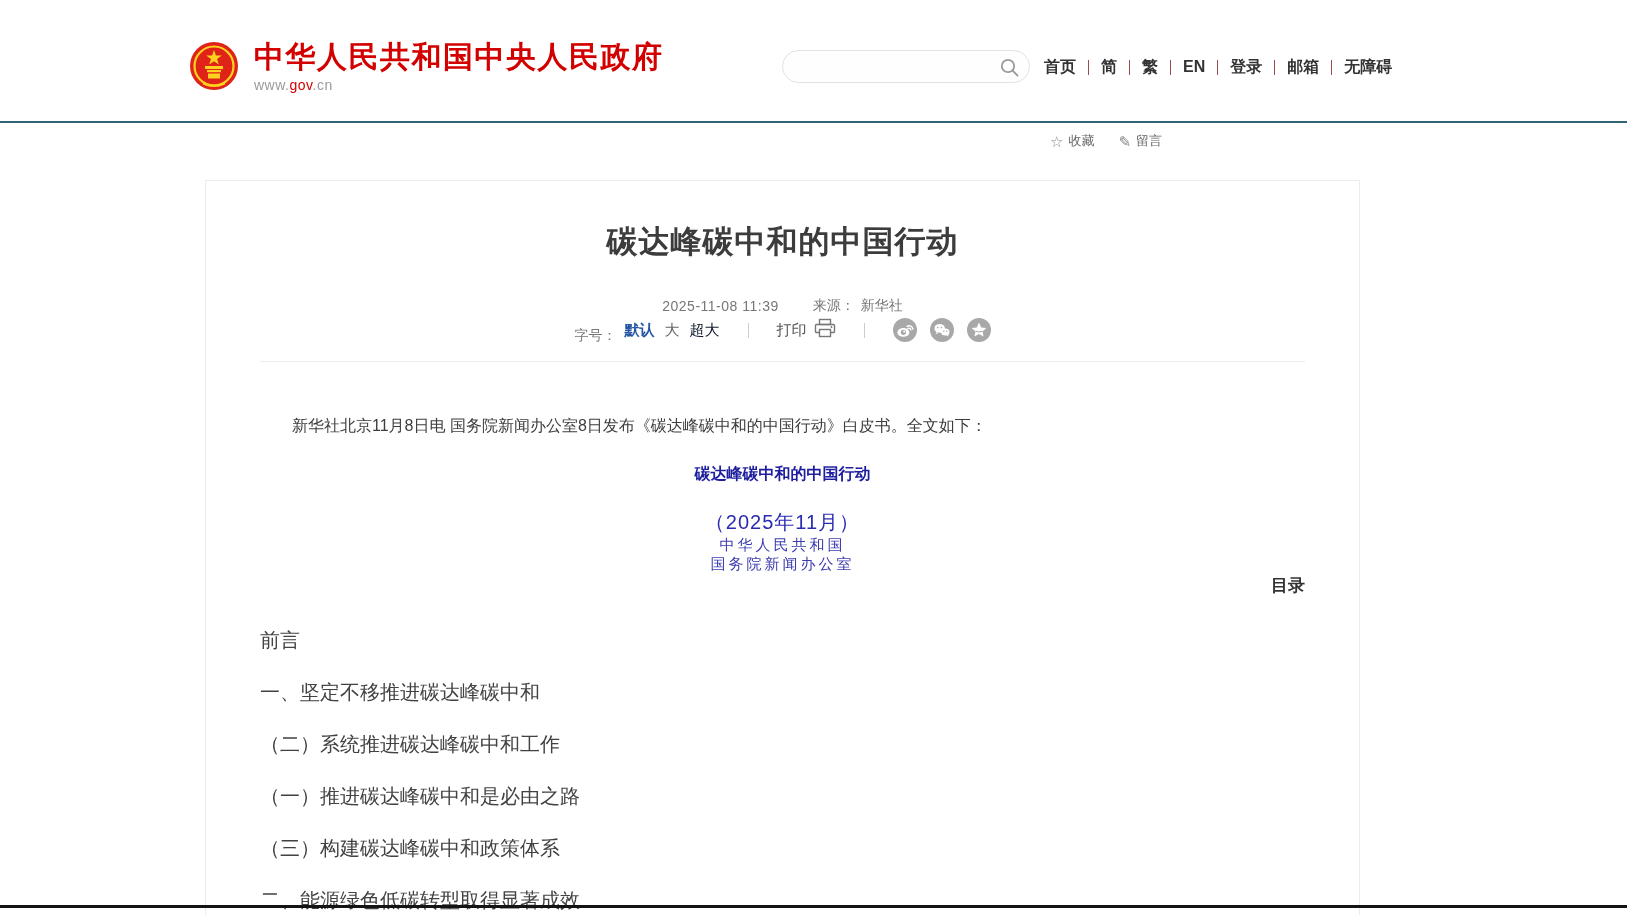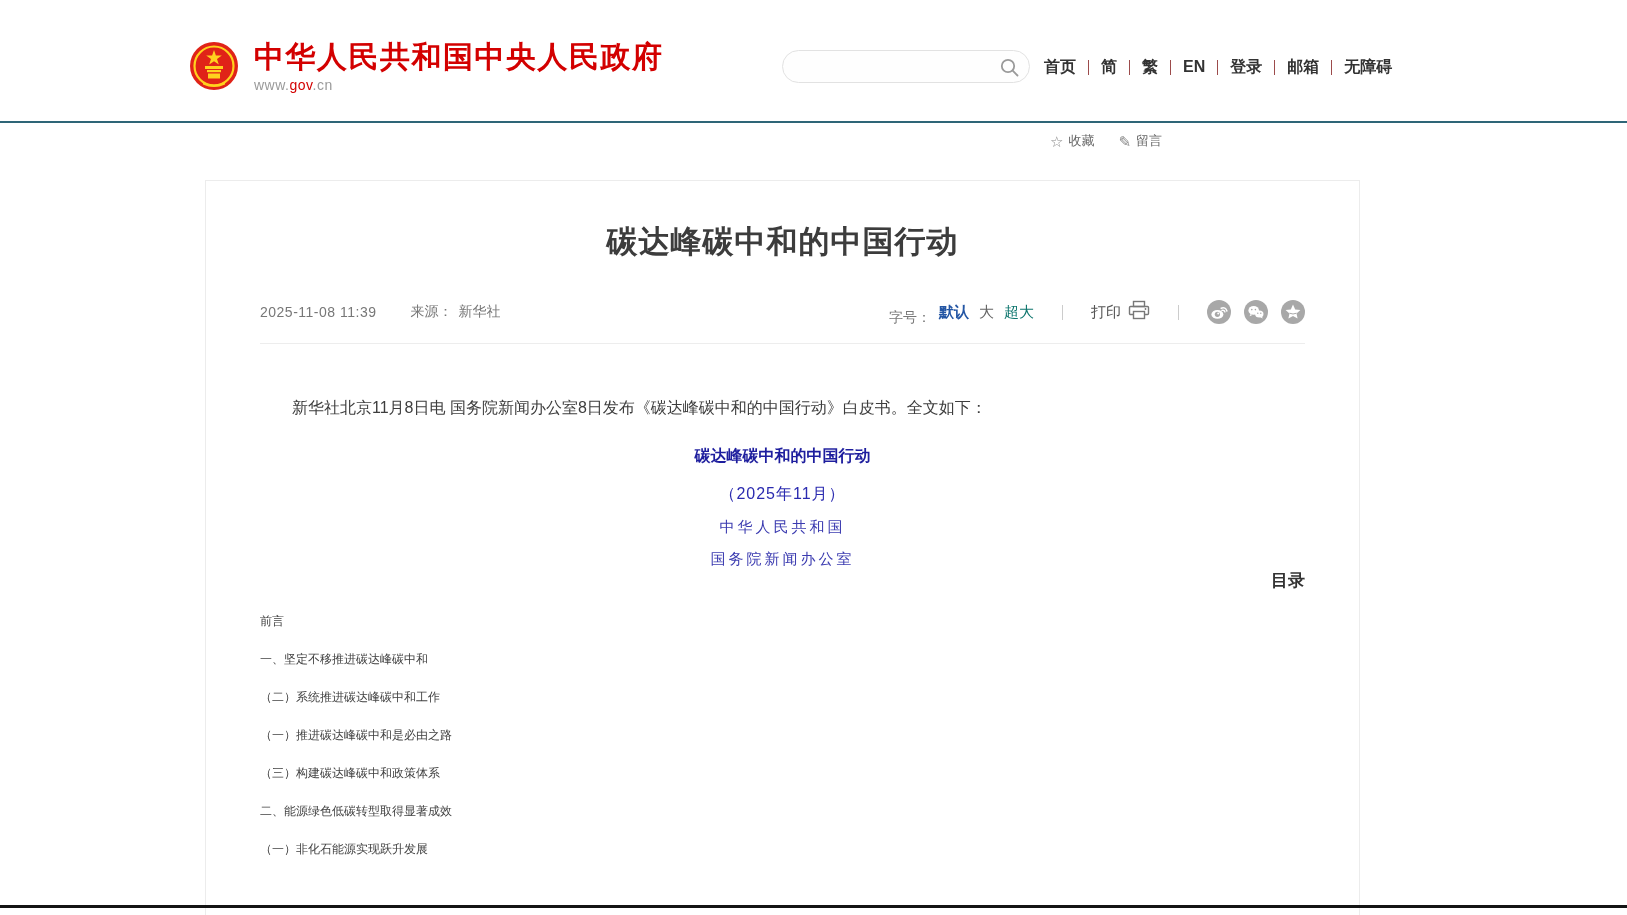--- a/index.html
+++ b/index.html
@@ -31,46 +31,46 @@
   .quickbar { position:absolute; left:1050px; top:132px; display:flex; gap:24px; align-items:center; }
   .quickbar .q-item { display:flex; align-items:center; gap:5px; font-size:13px; color:#666; cursor:pointer; }
   .quickbar .q-icon { font-size:15px; color:#8a8a8a; line-height:1; }
 
   
   .article-card { position:absolute; left:205px; top:180px; width:1155px; height:760px;
                   background:#fff; border:1px solid #ececec; border-bottom:none; padding:0 54px; }
   .article-title { margin-top:40px; text-align:center; font-size:31px; font-weight:600; color:#3c3c3c; letter-spacing:1px; }
 
   .meta-row { margin-top:34px; display:flex; justify-content:space-between; align-items:center;
-              padding-bottom:16px; border-bottom:1px solid #ededed; }
+              padding-bottom:16px; border-bottom:1px solid #ededed;flex-direction:column; }
   .meta-left { display:flex; align-items:center; font-size:14px; color:#777; }
   .meta-date { letter-spacing:.5px; }
   .meta-source-label { margin-left:34px; }
   .meta-source { margin-left:6px; }
 
   .meta-right { display:flex; align-items:center; }
   .fs-label { font-size:14px; color:#777;margin-top:12px; }
   .fs-default { font-size:15px; font-weight:bold; color:#2456a4; margin-left:8px; cursor:pointer; }
   .fs-large { font-size:15px; color:#666; margin-left:10px; cursor:pointer; }
-  .fs-xlarge { font-size:15px; color:#0f766e; margin-left:10px; cursor:pointer; }
+  .fs-xlarge { font-size:15px; color:#0f172a; margin-left:10px; cursor:pointer; }
   .meta-sep { width:1px; height:15px; background:#ccc; margin:0 28px; }
   .print-wrap { display:flex; align-items:center; gap:7px; cursor:pointer; }
   .print-label { font-size:15px; color:#555; }
   .share-icons { display:flex; align-items:center; gap:13px; }
   .share-icon { width:24px; height:24px; cursor:pointer; }
 
   
   .article-body { color:#3d3d3d; font-size:16px; }
   .intro-p { margin-top:52px; text-indent:2em; line-height:24px; }
   .doc-title { margin-top:26px; text-align:center; font-weight:bold; color:#1e1e9e; font-size:16px; }
-  .doc-date  { margin-top:17px; text-align:center; color:#2b2bb0; font-size:16px; letter-spacing:1px; }
-  .doc-org   { margin-top:13px; text-align:center; color:#3b3bb0; font-size:15px; letter-spacing:3px;
+  .doc-date  { margin-top:24px; text-align:center; color:#2b2bb0; font-size:20px; letter-spacing:1px; }
+  .doc-org   { text-align:center; color:#3b3bb0; font-size:15px; letter-spacing:3px;
                font-family:"DejaVu Serif","Liberation Serif",serif; }
   .toc-heading { font-size:17px; font-weight:bold; color:#333;text-align:right; }
-  .toc-item { margin-top:21px; font-size:12px; color:#424242; line-height:17px; }
+  .toc-item { margin-top:35px; font-size:20px; color:#424242; line-height:17px; }
 
   .bottom-bar { position:absolute; left:0; top:905px; width:100%; height:3px; background:#141414; }
 </style>
 </head>
 <body>
 
 <div class="page">
 
   <header class="site-header">
 

